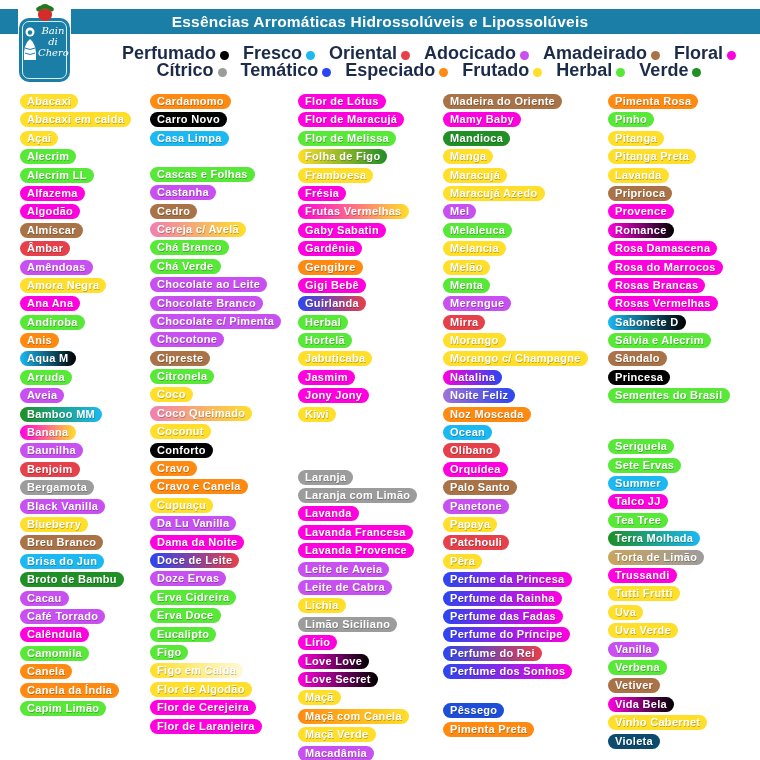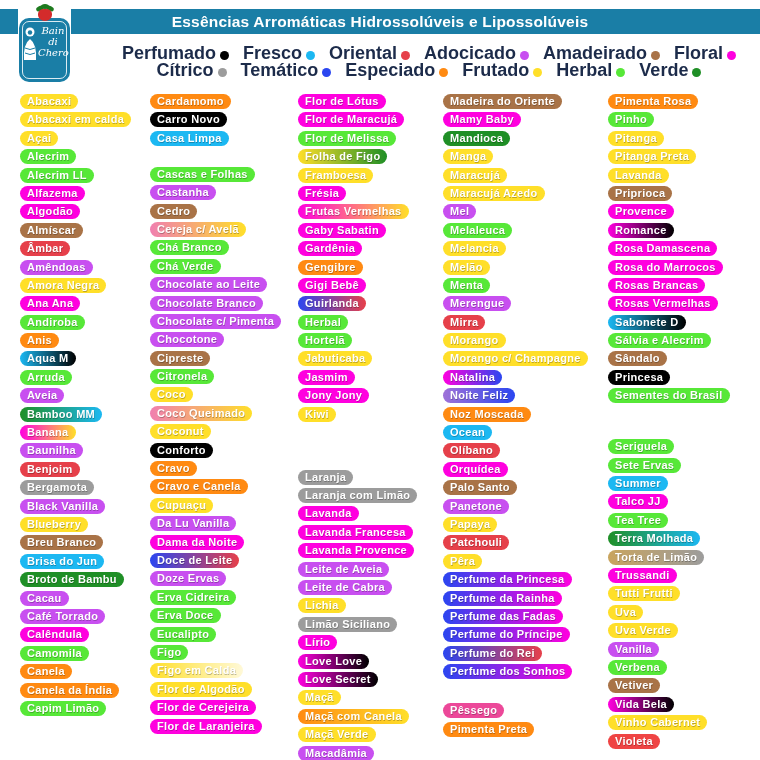--- a/index.html
+++ b/index.html
@@ -206,21 +206,21 @@
         <span class="pill" style="background: rgb(200, 79, 240);">Panetone</span>
         <span class="pill" style="background: rgb(255, 223, 41);">Papaya</span>
         <span class="pill" style="background: rgb(230, 64, 74);">Patchouli</span>
         <span class="pill" style="background: rgb(255, 223, 41);">Pêra</span>
         <span class="pill" style="background: linear-gradient(90deg, rgb(43, 70, 240), rgb(255, 0, 223));">Perfume da Princesa</span>
         <span class="pill" style="background: linear-gradient(90deg, rgb(43, 70, 240), rgb(255, 0, 223));">Perfume da Rainha</span>
         <span class="pill" style="background: linear-gradient(90deg, rgb(43, 70, 240), rgb(255, 0, 223));">Perfume das Fadas</span>
         <span class="pill" style="background: linear-gradient(90deg, rgb(43, 70, 240), rgb(255, 0, 223));">Perfume do Príncipe</span>
         <span class="pill" style="background: linear-gradient(90deg, rgb(43, 70, 240), rgb(230, 64, 74));">Perfume do Rei</span>
         <span class="pill" style="background: linear-gradient(90deg, rgb(43, 70, 240), rgb(255, 0, 223));">Perfume dos Sonhos</span>
-        <span class="pill" style="background: #ec4899; margin-top: 24px;">Pêssego</span>
+        <span class="pill" style="background: #1d4ed8; margin-top: 24px;">Pêssego</span>
         <span class="pill" style="background: rgb(255, 138, 18);">Pimenta Preta</span>
       </div>
       <div class="column col4">
         <span class="pill" style="background: rgb(255, 138, 18);">Pimenta Rosa</span>
         <span class="pill" style="background: rgb(87, 232, 56);">Pinho</span>
         <span class="pill" style="background: rgb(255, 223, 41);">Pitanga</span>
         <span class="pill" style="background: rgb(255, 223, 41);">Pitanga Preta</span>
         <span class="pill" style="background: rgb(255, 223, 41);">Lavanda</span>
         <span class="pill" style="background: rgb(169, 115, 71);">Priprioca</span>
         <span class="pill" style="background: rgb(255, 0, 223);">Provence</span>
@@ -243,17 +243,17 @@
         <span class="pill" style="background: linear-gradient(90deg, rgb(201, 164, 94), rgb(156, 156, 156));">Torta de Limão</span>
         <span class="pill" style="background: rgb(255, 0, 223);">Trussandi</span>
         <span class="pill" style="background: rgb(255, 223, 41);">Tutti Frutti</span>
         <span class="pill" style="background: rgb(255, 223, 41);">Uva</span>
         <span class="pill" style="background: rgb(255, 223, 41);">Uva Verde</span>
         <span class="pill" style="background: rgb(200, 79, 240);">Vanilla</span>
         <span class="pill" style="background: rgb(87, 232, 56);">Verbena</span>
         <span class="pill" style="background: rgb(169, 115, 71);">Vetiver</span>
         <span class="pill" style="background: linear-gradient(90deg, rgb(255, 0, 223), rgb(0, 0, 0));">Vida Bela</span>
         <span class="pill" style="background: rgb(255, 223, 41);">Vinho Cabernet</span>
-        <span class="pill" style="background: #ef4444;">Violeta</span>
+        <span class="pill" style="background: #0c4a6e;">Violeta</span>
       </div>
     </div>
 
 </div>
 
 </body></html>

